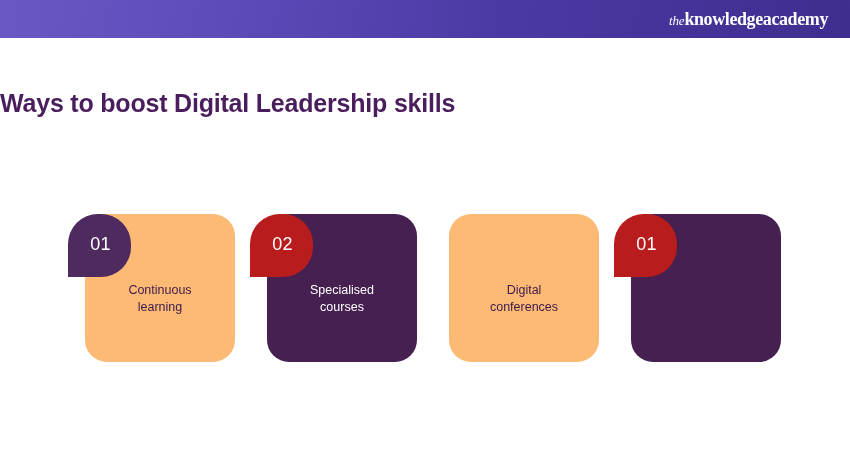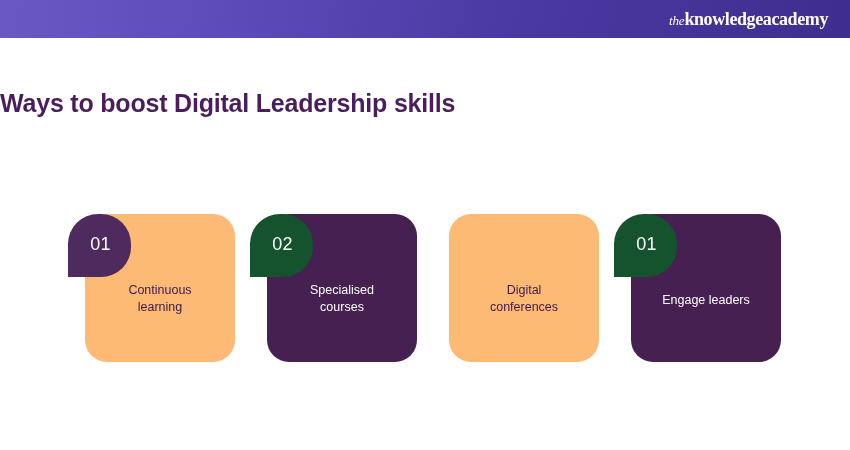--- a/index.html
+++ b/index.html
@@ -110,21 +110,21 @@
     top: 0;
     left: -17px;
     width: 63px;
     height: 63px;
     border-radius: 30px 30px 30px 0;
     display: flex;
     align-items: center;
     justify-content: center;
   }
   .badge-dark  { background: #4e2a5e; }
-  .badge-mid   { background: #14532d; }
+  .badge-mid   { background: #b91c1c; }
 
   .num-text {
     color: #ffffff;
     font-size: 18px;
     font-weight: 400;
     letter-spacing: 0.3px;
     transform: translate(1px, -1px);
   }
 </style>
 </head>
@@ -158,16 +158,15 @@
 
   <div class="card card-3 card-light">
     <div class="card-label">Digital
 conferences</div>
   </div>
 
   <div class="card card-4 card-dark">
     <div class="num-badge badge-mid">
       <span class="num-text">01</span>
     </div>
-    <div class="card-label">Engage leaders</div>
   </div>
 
 </div>
 
 </body></html>

